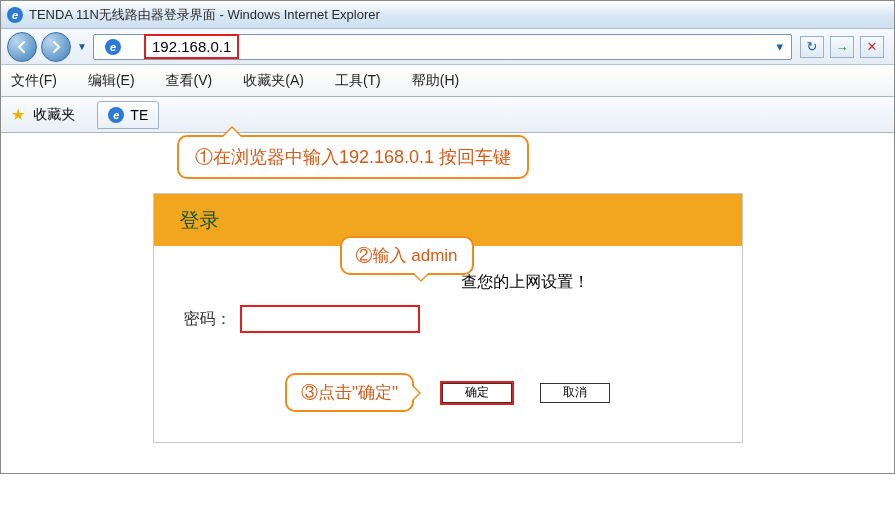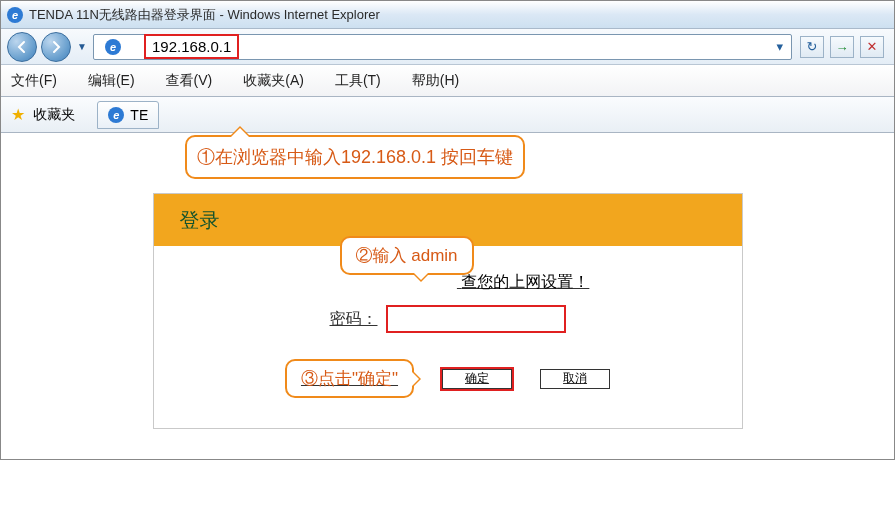--- a/index.html
+++ b/index.html
@@ -134,26 +134,25 @@
       display: flex; align-items: center;
       padding: 0 26px;
       color: #14532d;
       font-size: 20px;
       font-weight: 500;
     }
     .login-body {
       padding: 26px 30px 30px 30px;
       font-size: 16px;
       color: #333;
-      text-decoration: underline;
     }
     .row1 { text-align: center; color: #000000; margin-bottom: 12px; }
     .row-pwd {
-      display: flex; align-items: center; justify-content: center;
-      gap: 8px; margin-bottom: 26px;
+      display: flex; align-items: center; justify-content: flex-start;
+      gap: 8px; margin-bottom: 40px;
     }
     .pwd-input {
       width: 180px; height: 28px;
       border: 2px solid #e02020;
       background: #fff;
     }
     .hint { color: #d43a18; font-size: 15px; }
     .row-btn {
       display: flex; align-items: center; justify-content: center;
       gap: 28px;
@@ -174,22 +173,22 @@
       border: 2px solid #f08a1a;
       border-radius: 10px;
       padding: 6px 14px;
       color: #d75a16;
       font-size: 17px;
       font-weight: 500;
       white-space: nowrap;
       z-index: 50;
     }
     .callout-1 {
-      top: 134px; left: 184px;
-      font-size: 18px; padding: 8px 10px;
+      top: 134px; left: 176px;
+      font-size: 18px; padding: 8px 16px;
     }
     .callout-1::before {
       content: '';
       position: absolute;
       top: -22px; left: 42px;
       width: 0; height: 0;
       border: 11px solid transparent;
       border-bottom-color: #f08a1a;
     }
     .callout-1::after {

